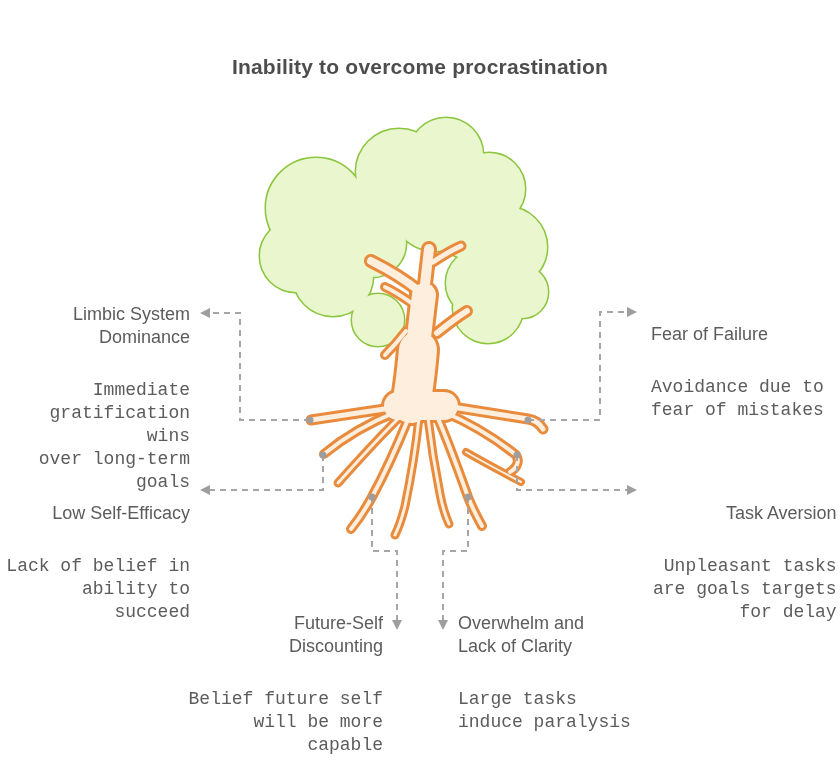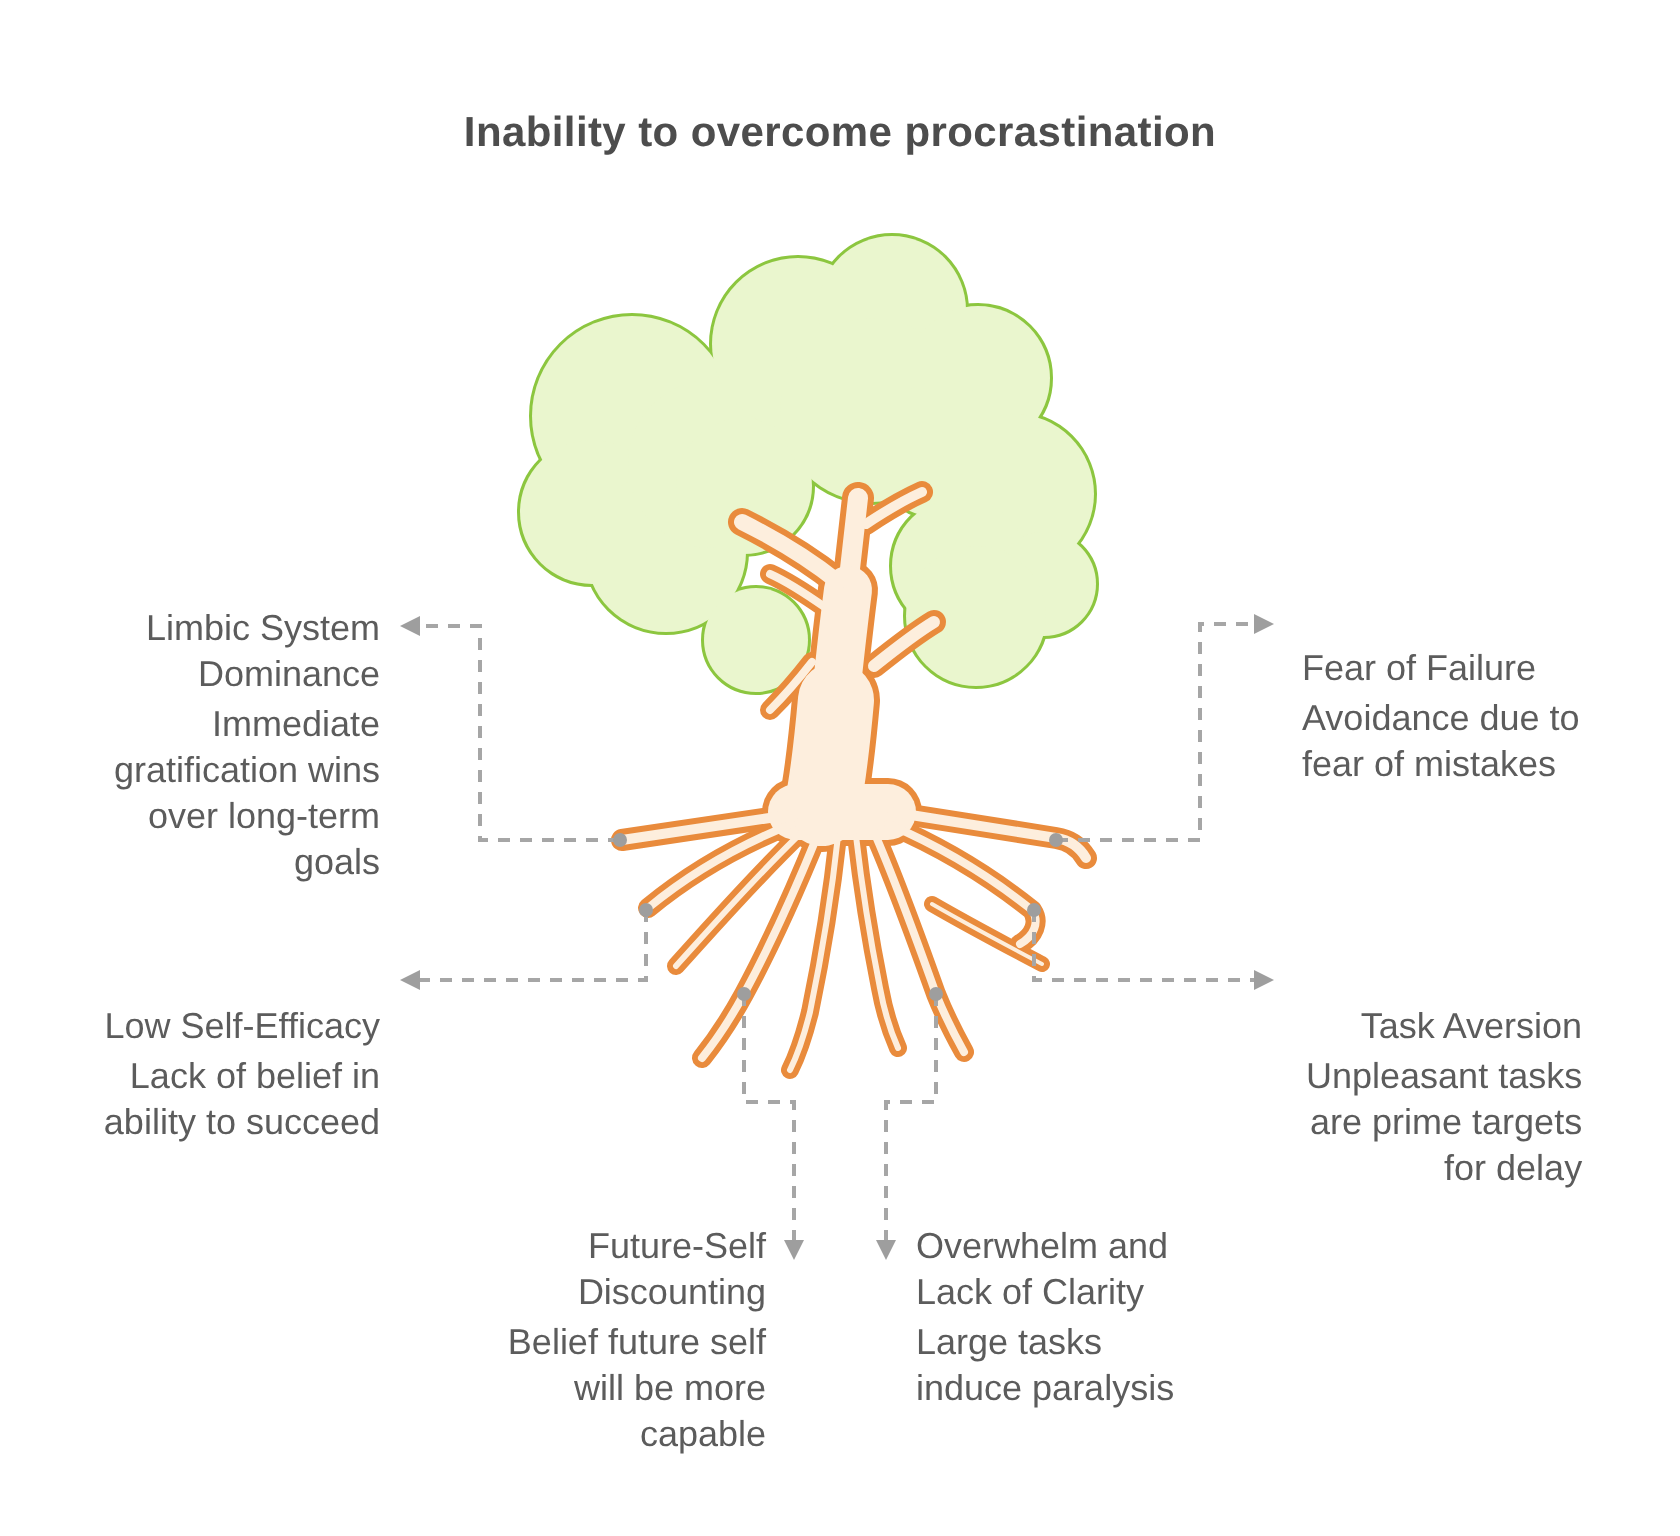--- a/index.html
+++ b/index.html
@@ -20,21 +20,21 @@
   .wood-outline path{stroke:var(--trunk-stroke);}
   .wood-fill path{stroke:var(--trunk-fill);}
   .connector{fill:none;stroke:var(--connector,#a6a6a6);stroke-width:2;stroke-dasharray:6 5;}
   .arrowhead{fill:var(--marker,#9e9e9e);stroke:none;}
   .rootdot{fill:var(--marker,#9e9e9e);stroke:none;}
   .callout{
     position:absolute;font-size:18px;line-height:23px;
     color:var(--label-text,#5c5c5c);white-space:pre-line;
   }
   .callout.right{text-align:right;}
-  .callout .body{display:block;margin-top:2px;}
+  .callout .body{display:block;margin-top:30px;font-family:Liberation Mono, monospace;}
 </style>
 </head>
 <body>
 
 <div class="stage">
 
   <div class="title">Inability to overcome procrastination</div>
 
   <svg class="tree" viewBox="0 0 840 768" aria-hidden="true">
 
@@ -160,21 +160,21 @@
 
   <div class="callout" style="left:651px;top:300px;">
     <span class="heading">Fear of Failure</span>
     <span class="body">Avoidance due to
 fear of mistakes</span>
   </div>
 
   <div class="callout" style="left:653px;top:479px;text-align:right;">
     <span class="heading">Task Aversion</span>
     <span class="body">Unpleasant tasks
-are prime targets
+are goals targets
 for delay</span>
   </div>
 
   <div class="callout" style="left:458px;top:589px;">
     <span class="heading">Overwhelm and
 Lack of Clarity</span>
     <span class="body">Large tasks
 induce paralysis</span>
   </div>
 

